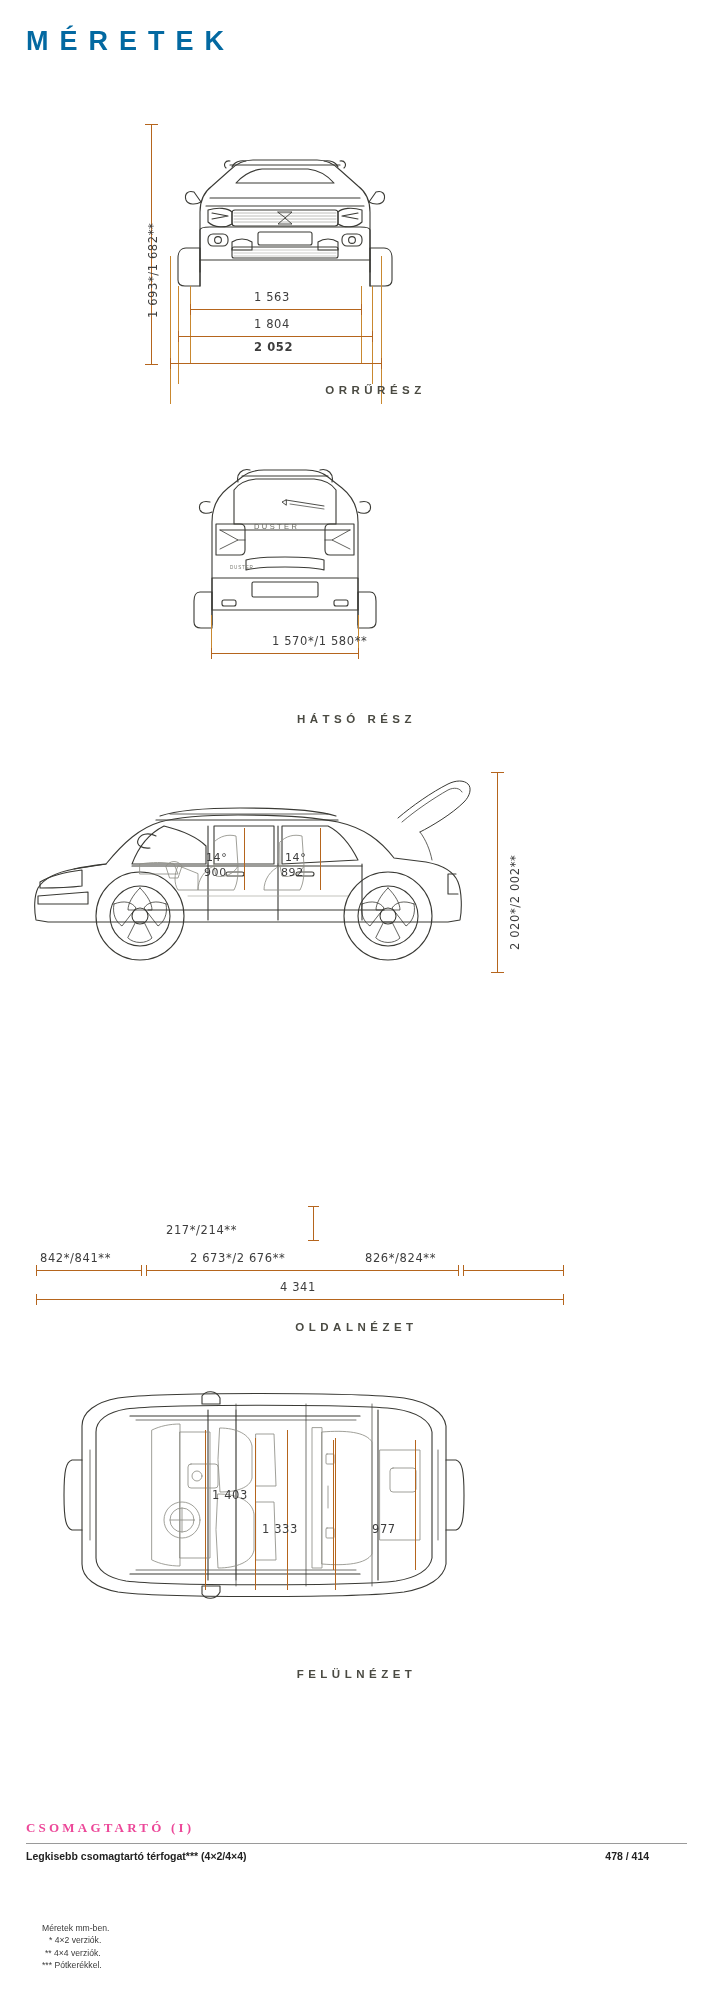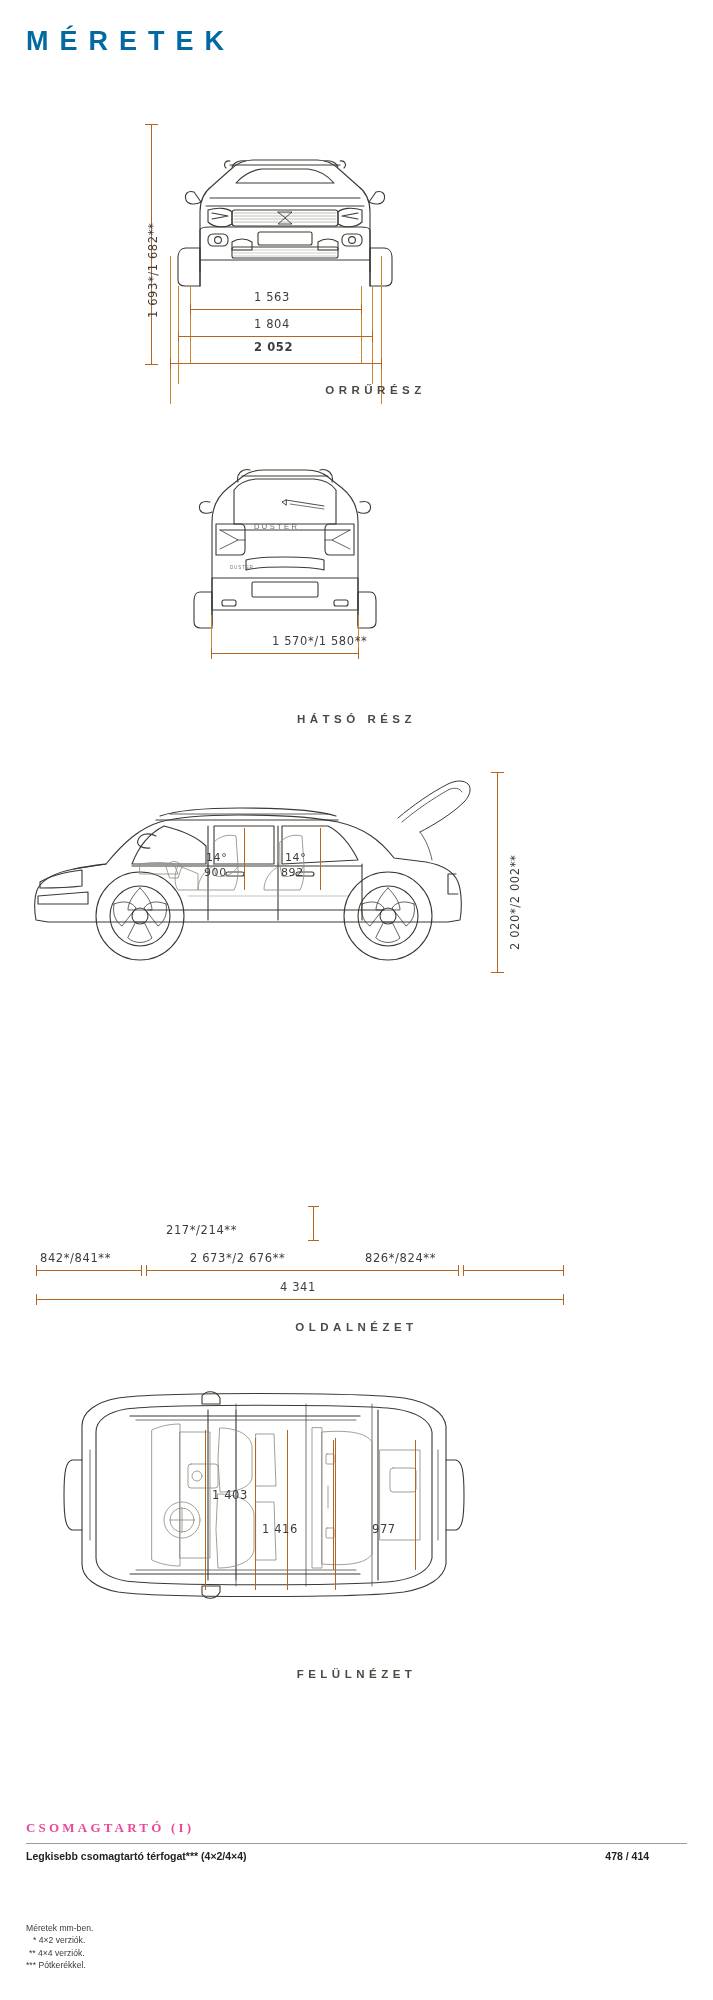--- a/index.html
+++ b/index.html
@@ -98,21 +98,21 @@
     font-weight: 700;
   }
   .footnotes {
     position: absolute;
     left: 26px;
     top: 1922px;
     font-size: 8.6px;
     color: #3a3a3a;
     line-height: 1.45;
   }
-  .footnotes div { white-space: nowrap; }
+  .footnotes div { white-space: nowrap; margin-left: 16px; }
   .fn-ind1 { padding-left: 7px; }
   .fn-ind2 { padding-left: 3px; }
 </style>
 </head>
 <body>
 
 <div class="page-title">MÉRETEK</div>
 
 <div class="drawing" style="left:170px; top:120px;">
   <svg width="230" height="170" viewBox="0 0 230 170" fill="none" stroke="#3a3a35" stroke-width="1.1" stroke-linejoin="round" stroke-linecap="round">
@@ -415,21 +415,21 @@
     </g>
   </svg>
 </div>
 
 <div class="ext" style="left:205px; top:1430px; height:160px; background:#b5651d;"></div>
 <div class="ext" style="left:287px; top:1430px; height:160px; background:#b5651d;"></div>
 <div class="dimtext" style="left:212px; top:1488px;">1 403</div>
 
 <div class="ext" style="left:255px; top:1438px; height:152px; background:#b5651d;"></div>
 <div class="ext" style="left:335px; top:1438px; height:152px; background:#b5651d;"></div>
-<div class="dimtext" style="left:262px; top:1522px;">1 416</div>
+<div class="dimtext" style="left:262px; top:1522px;">1 333</div>
 
 <div class="ext" style="left:333px; top:1440px; height:130px; background:#b5651d;"></div>
 <div class="ext" style="left:415px; top:1440px; height:130px; background:#b5651d;"></div>
 <div class="dimtext" style="left:372px; top:1522px;">977</div>
 
 <div class="sec-caption" style="top:1668px;">FELÜLNÉZET</div>
 
 <div class="table-wrap">
   <div class="table-title">CSOMAGTARTÓ (I)</div>
   <table>

